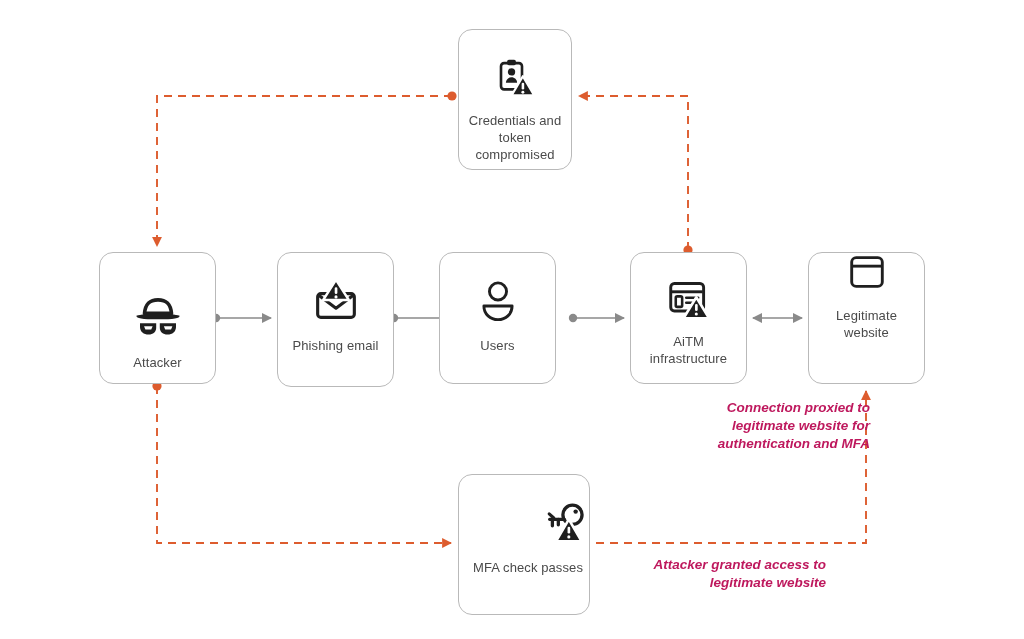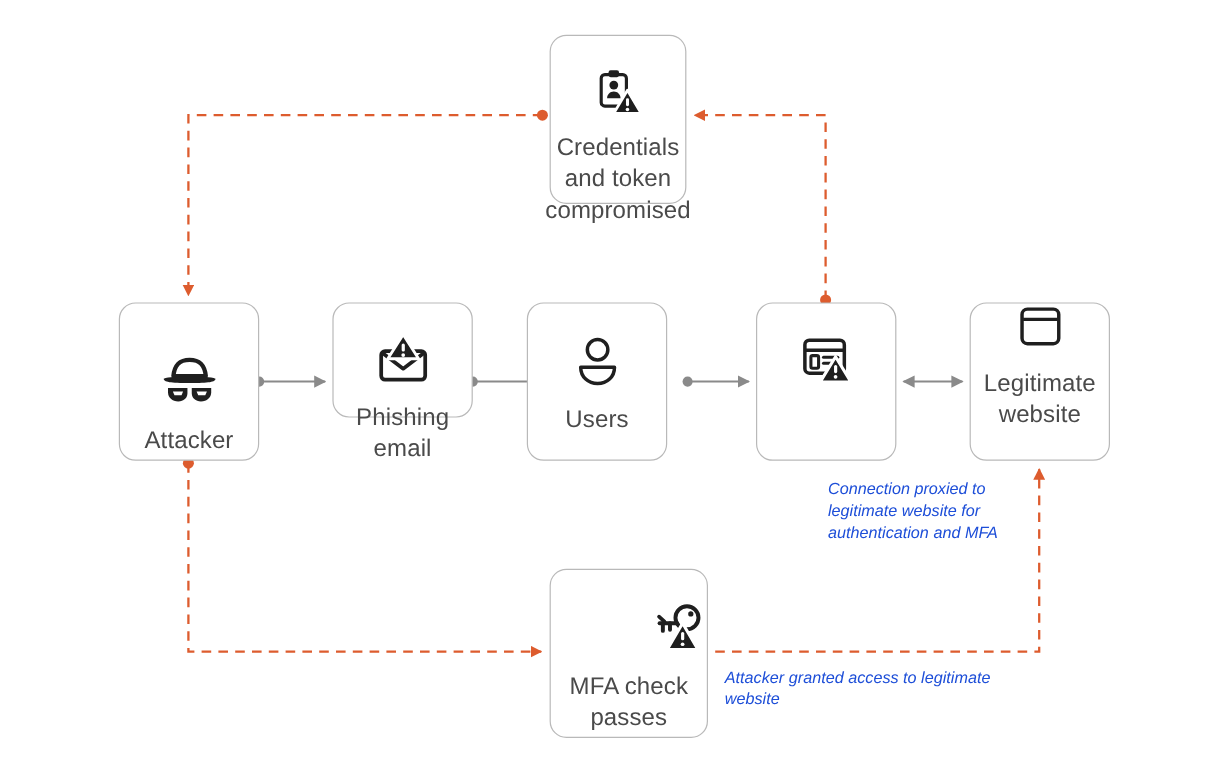--- a/index.html
+++ b/index.html
@@ -31,33 +31,33 @@
   }
   .node-icon {
     display: flex;
     align-items: center;
     justify-content: center;
     color: #1f1f1f;
   }
   .node-label {
     text-align: center;
     color: #4a4a4a;
-    font-size: 20px;
+    font-size: 13px;
     line-height: 1.32;
     letter-spacing: 0.1px;
     padding: 0 6px;
   }
   .annotation {
     position: absolute;
     font-style: italic;
-    font-weight: normal;
+    font-weight: bold;
     font-size: 13.5px;
     line-height: 1.35;
-    color: #1d4ed8;
-    text-align: left;
+    color: #be185d;
+    text-align: right;
     z-index: 4;
   }
   svg.edge-layer {
     position: absolute;
     left: 0;
     top: 0;
     width: 1024px;
     height: 639px;
     z-index: 1;
     pointer-events: none;
@@ -143,21 +143,21 @@
         <path d="M6 22.5 C14 19.5 46 19.5 54 22.5 C54 25.5 48 26.5 30 26.5 C12 26.5 6 25.5 6 22.5 Z" fill="#1f1f1f"></path>
         <path d="M10 31 L28 31 L28 36 C28 40.5 24.5 43.5 19.5 43.5 C14 43.5 10 40 10 35 Z" fill="#1f1f1f"></path>
         <path d="M32 31 L50 31 L50 35 C50 40 46 43.5 40.5 43.5 C35.5 43.5 32 40.5 32 36 Z" fill="#1f1f1f"></path>
         <path d="M14.5 34.2 L24 34.2 L22.5 37.8 L16 37.8 Z" fill="#ffffff"></path>
         <path d="M36.5 34.2 L46 34.2 L44.5 37.8 L38 37.8 Z" fill="#ffffff"></path>
       </svg>
     </div>
     <div class="node-label">Attacker</div>
   </div>
 
-  <div class="node" style="left:277px; top:252px; width:117px; height:96px; padding-top:24px;">
+  <div class="node" style="left:277px; top:252px; width:117px; height:135px; padding-top:24px;">
     <div class="node-icon" style="height:46px; margin-bottom:14px;">
       <svg width="48" height="44" viewBox="0 0 52 48" fill="none">
         <rect x="6" y="17" width="40" height="26" rx="3.5" stroke="#1f1f1f" stroke-width="3.4"></rect>
         <path d="M7.5 19 L26 33 L44.5 19" fill="none" stroke="#1f1f1f" stroke-width="3.4" stroke-linecap="round" stroke-linejoin="round"></path>
         <path d="M26 2 L40 24 L12 24 Z" fill="#1f1f1f" stroke="#ffffff" stroke-width="2.6" stroke-linejoin="round"></path>
         <rect x="24.6" y="10" width="2.9" height="7.4" rx="1.4" fill="#ffffff"></rect>
         <circle cx="26" cy="20.6" r="1.7" fill="#ffffff"></circle>
       </svg>
     </div>
     <div class="node-label">Phishing email</div>
@@ -179,20 +179,21 @@
         <rect x="4" y="5" width="36" height="30" rx="4" stroke="#1f1f1f" stroke-width="3.2"></rect>
         <path d="M5 14 L39 14" stroke="#1f1f1f" stroke-width="3.2"></path>
         <rect x="9.5" y="19" width="7" height="11.5" rx="1.6" stroke="#1f1f1f" stroke-width="2.8"></rect>
         <path d="M21 20.5 L34 20.5" stroke="#1f1f1f" stroke-width="2.8" stroke-linecap="round"></path>
         <path d="M21 26 L30 26" stroke="#1f1f1f" stroke-width="2.8" stroke-linecap="round"></path>
         <path d="M32 20 L46 43 L18 43 Z" fill="#1f1f1f" stroke="#ffffff" stroke-width="2.8" stroke-linejoin="round"></path>
         <rect x="30.6" y="27.5" width="2.9" height="7.5" rx="1.4" fill="#ffffff"></rect>
         <circle cx="32" cy="38.4" r="1.7" fill="#ffffff"></circle>
       </svg>
     </div>
+    <div class="node-label">AiTM infrastructure</div>
   </div>
 
   <div class="node" style="left:808px; top:252px; width:117px; height:132px; ">
     <div class="node-icon" style="height:38px; margin-bottom:16px;">
       <svg width="38" height="36" viewBox="0 0 42 40" fill="none">
         <rect x="4" y="4" width="34" height="32" rx="5" stroke="#1f1f1f" stroke-width="3.2"></rect>
         <path d="M5 13.5 L37 13.5" stroke="#1f1f1f" stroke-width="3.2"></path>
       </svg>
     </div>
     <div class="node-label">Legitimate website</div>

